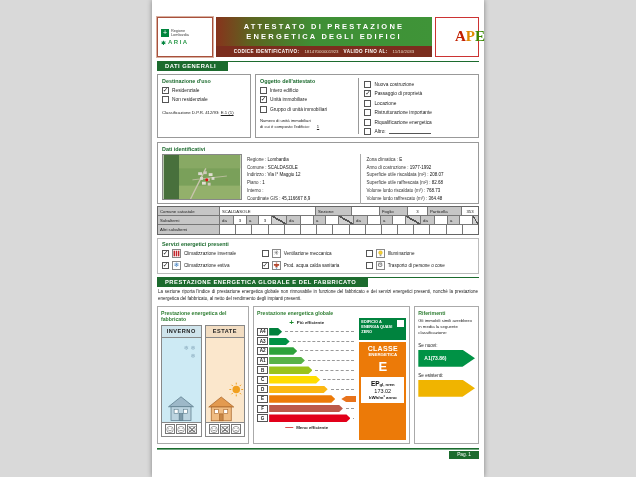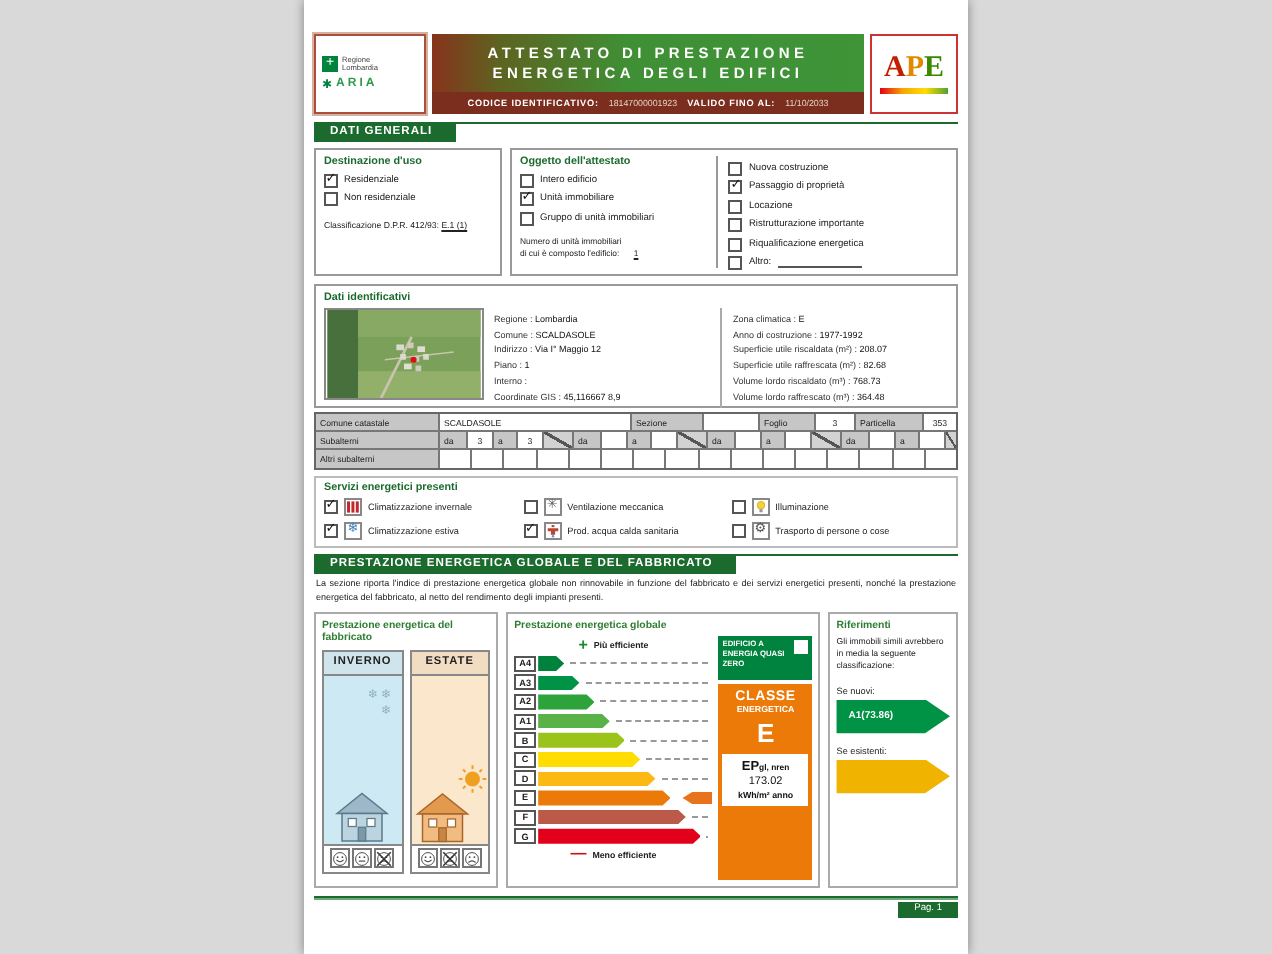--- a/index.html
+++ b/index.html
@@ -20,21 +20,21 @@
   .aria-ico{color:#00843d;font-size:6px;}
   .aria-txt{font-size:6px;color:#2e9a4c;letter-spacing:1.5px;font-weight:bold;}
   .title-wrap{flex:1; display:flex; flex-direction:column;}
   .title-bar{flex:1; background:linear-gradient(90deg,#87331c 0%,#5d6420 16%,#3f8f35 45%,#3f9438 100%);
     display:flex; flex-direction:column; align-items:center; justify-content:center;}
   .title-line{color:#fff; font-weight:bold; font-size:7.5px; letter-spacing:2.2px; line-height:1.25;}
   .code-bar{height:11px; background:#7b2d1e; display:flex; align-items:center; justify-content:center; gap:5px;}
   .code-lab{color:#fff; font-weight:bold; font-size:4.6px; letter-spacing:.4px;}
   .code-val{color:#e4d3c0; font-size:4.4px;}
   .ape-box{width:44px; border:1.5px solid #c33; background:#fff; display:flex; flex-direction:column;
-    align-items:center; justify-content:center; padding:8px;}
+    justify-content:center; padding:19px;}
   .ape-txt{font-family:"Liberation Serif",serif; font-weight:bold; font-size:15px; line-height:1;}
   .ape-a{color:#c22000;} .ape-p{color:#e08a00;} .ape-e{color:#3a8a00;}
   .ape-stripe{width:34px;height:3px;margin-top:2px;background:linear-gradient(90deg,#e2001a,#f7a600,#ffdd00,#51a033);}
 
   
   .secbar{display:flex; align-items:flex-start;}
   .secbar .blk{background:#1c6b2e; color:#fff; font-weight:bold; font-size:5.8px; letter-spacing:.5px;
     padding:2px 12px 2px 8px;}
   .secbar .line{flex:1; border-top:1.5px solid #1c6b2e;}
 

